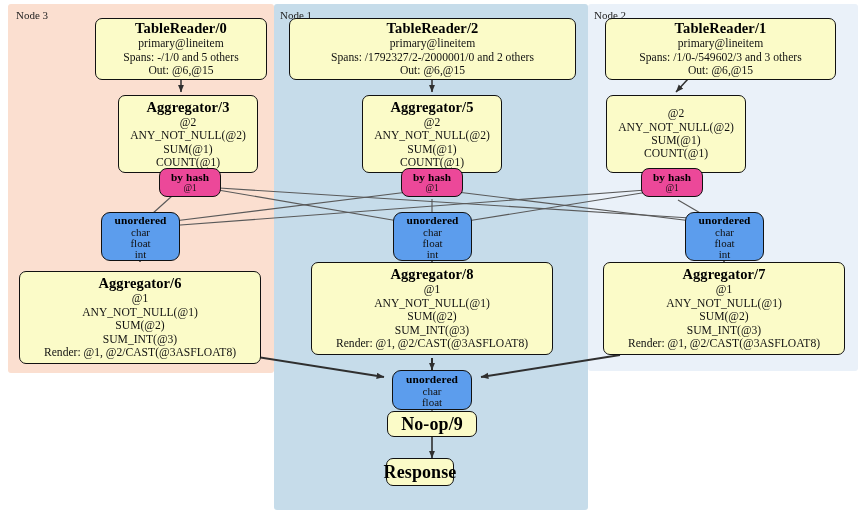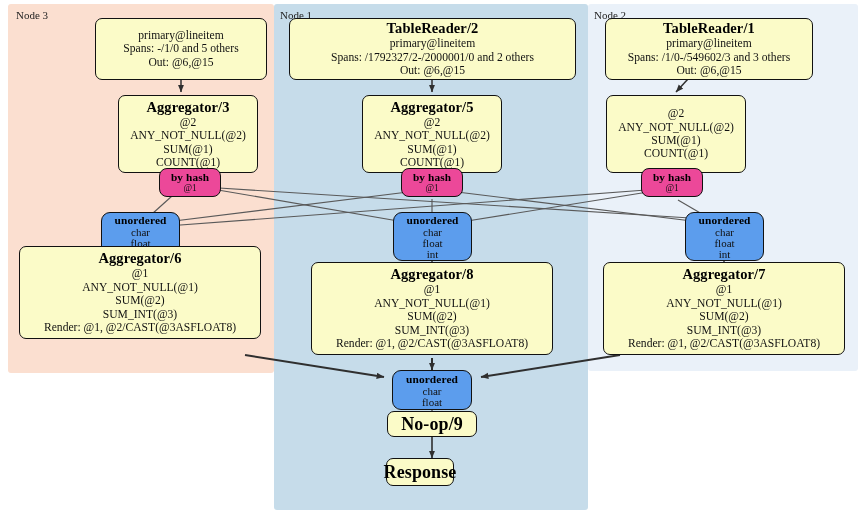--- a/index.html
+++ b/index.html
@@ -97,33 +97,34 @@
     <g stroke="#3a3a3a" stroke-width="1.2" fill="none">
       <path d="M432,408 L432,412"></path>
     </g>
 
     <g stroke="#2f2f2f" stroke-width="1.6" fill="none">
       <path d="M432,437 L432,458" marker-end="url(#ah)"></path>
     </g>
   </svg>
 
   <div class="node proc" style="left:95px;top:18px;width:172px;height:62px;">
+    <div class="ttl">TableReader/0</div>
     <div class="ln">primary@lineitem</div>
     <div class="ln">Spans: -/1/0 and 5 others</div>
     <div class="ln">Out: @6,@15</div>
   </div>
 
   <div class="node proc" style="left:289px;top:18px;width:287px;height:62px;">
     <div class="ttl">TableReader/2</div>
     <div class="ln">primary@lineitem</div>
     <div class="ln">Spans: /1792327/2-/2000001/0 and 2 others</div>
     <div class="ln">Out: @6,@15</div>
   </div>
 
-  <div class="node proc" style="left:605px;top:18px;width:208px;height:62px;">
+  <div class="node proc" style="left:605px;top:18px;width:231px;height:62px;">
     <div class="ttl">TableReader/1</div>
     <div class="ln">primary@lineitem</div>
     <div class="ln">Spans: /1/0-/549602/3 and 3 others</div>
     <div class="ln">Out: @6,@15</div>
   </div>
 
   <div class="node proc" style="left:118px;top:95px;width:140px;height:78px;">
     <div class="ttl">Aggregator/3</div>
     <div class="ln">@2</div>
     <div class="ln">ANY_NOT_NULL(@2)</div>
@@ -175,21 +176,21 @@
     <div class="ln">int</div>
   </div>
 
   <div class="node sync" style="left:685px;top:212px;width:79px;height:49px;">
     <div class="ttl">unordered</div>
     <div class="ln">char</div>
     <div class="ln">float</div>
     <div class="ln">int</div>
   </div>
 
-  <div class="node proc" style="left:19px;top:246px;width:242px;height:93px;">
+  <div class="node proc" style="left:19px;top:271px;width:242px;height:93px;">
     <div class="ttl">Aggregator/6</div>
     <div class="ln">@1</div>
     <div class="ln">ANY_NOT_NULL(@1)</div>
     <div class="ln">SUM(@2)</div>
     <div class="ln">SUM_INT(@3)</div>
     <div class="ln">Render: @1, @2/CAST(@3ASFLOAT8)</div>
   </div>
 
   <div class="node proc" style="left:311px;top:262px;width:242px;height:93px;">
     <div class="ttl">Aggregator/8</div>

